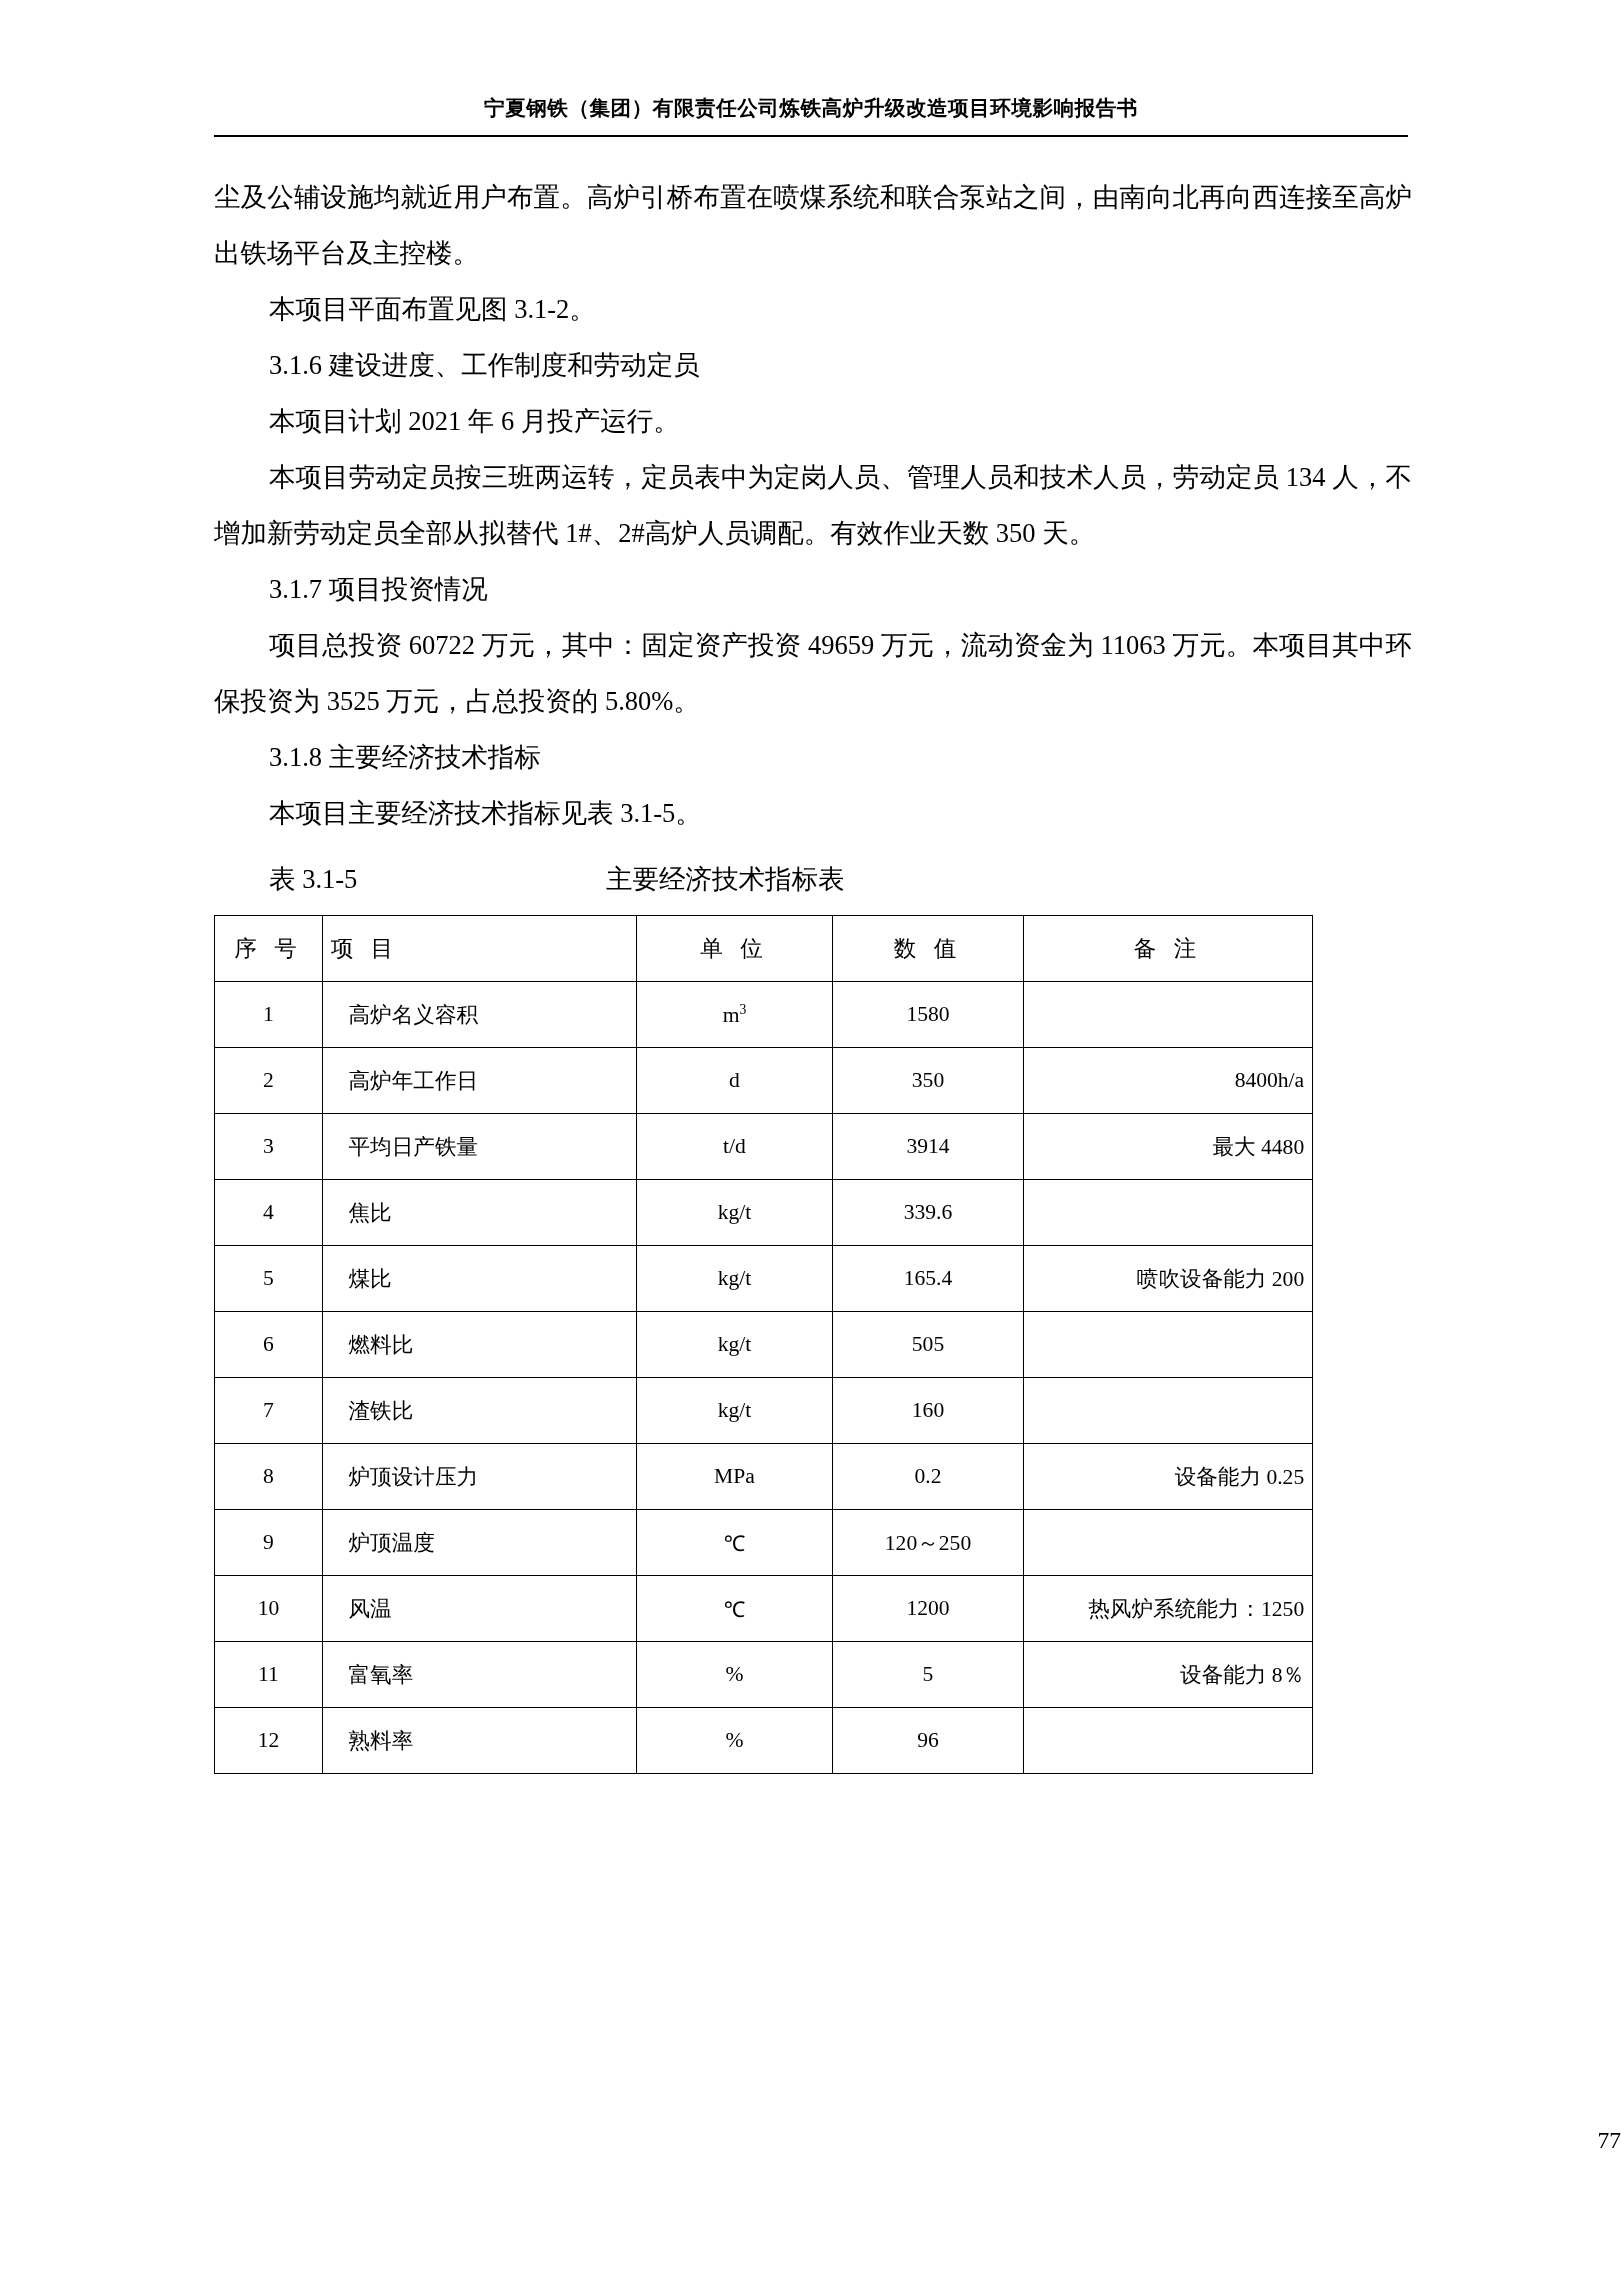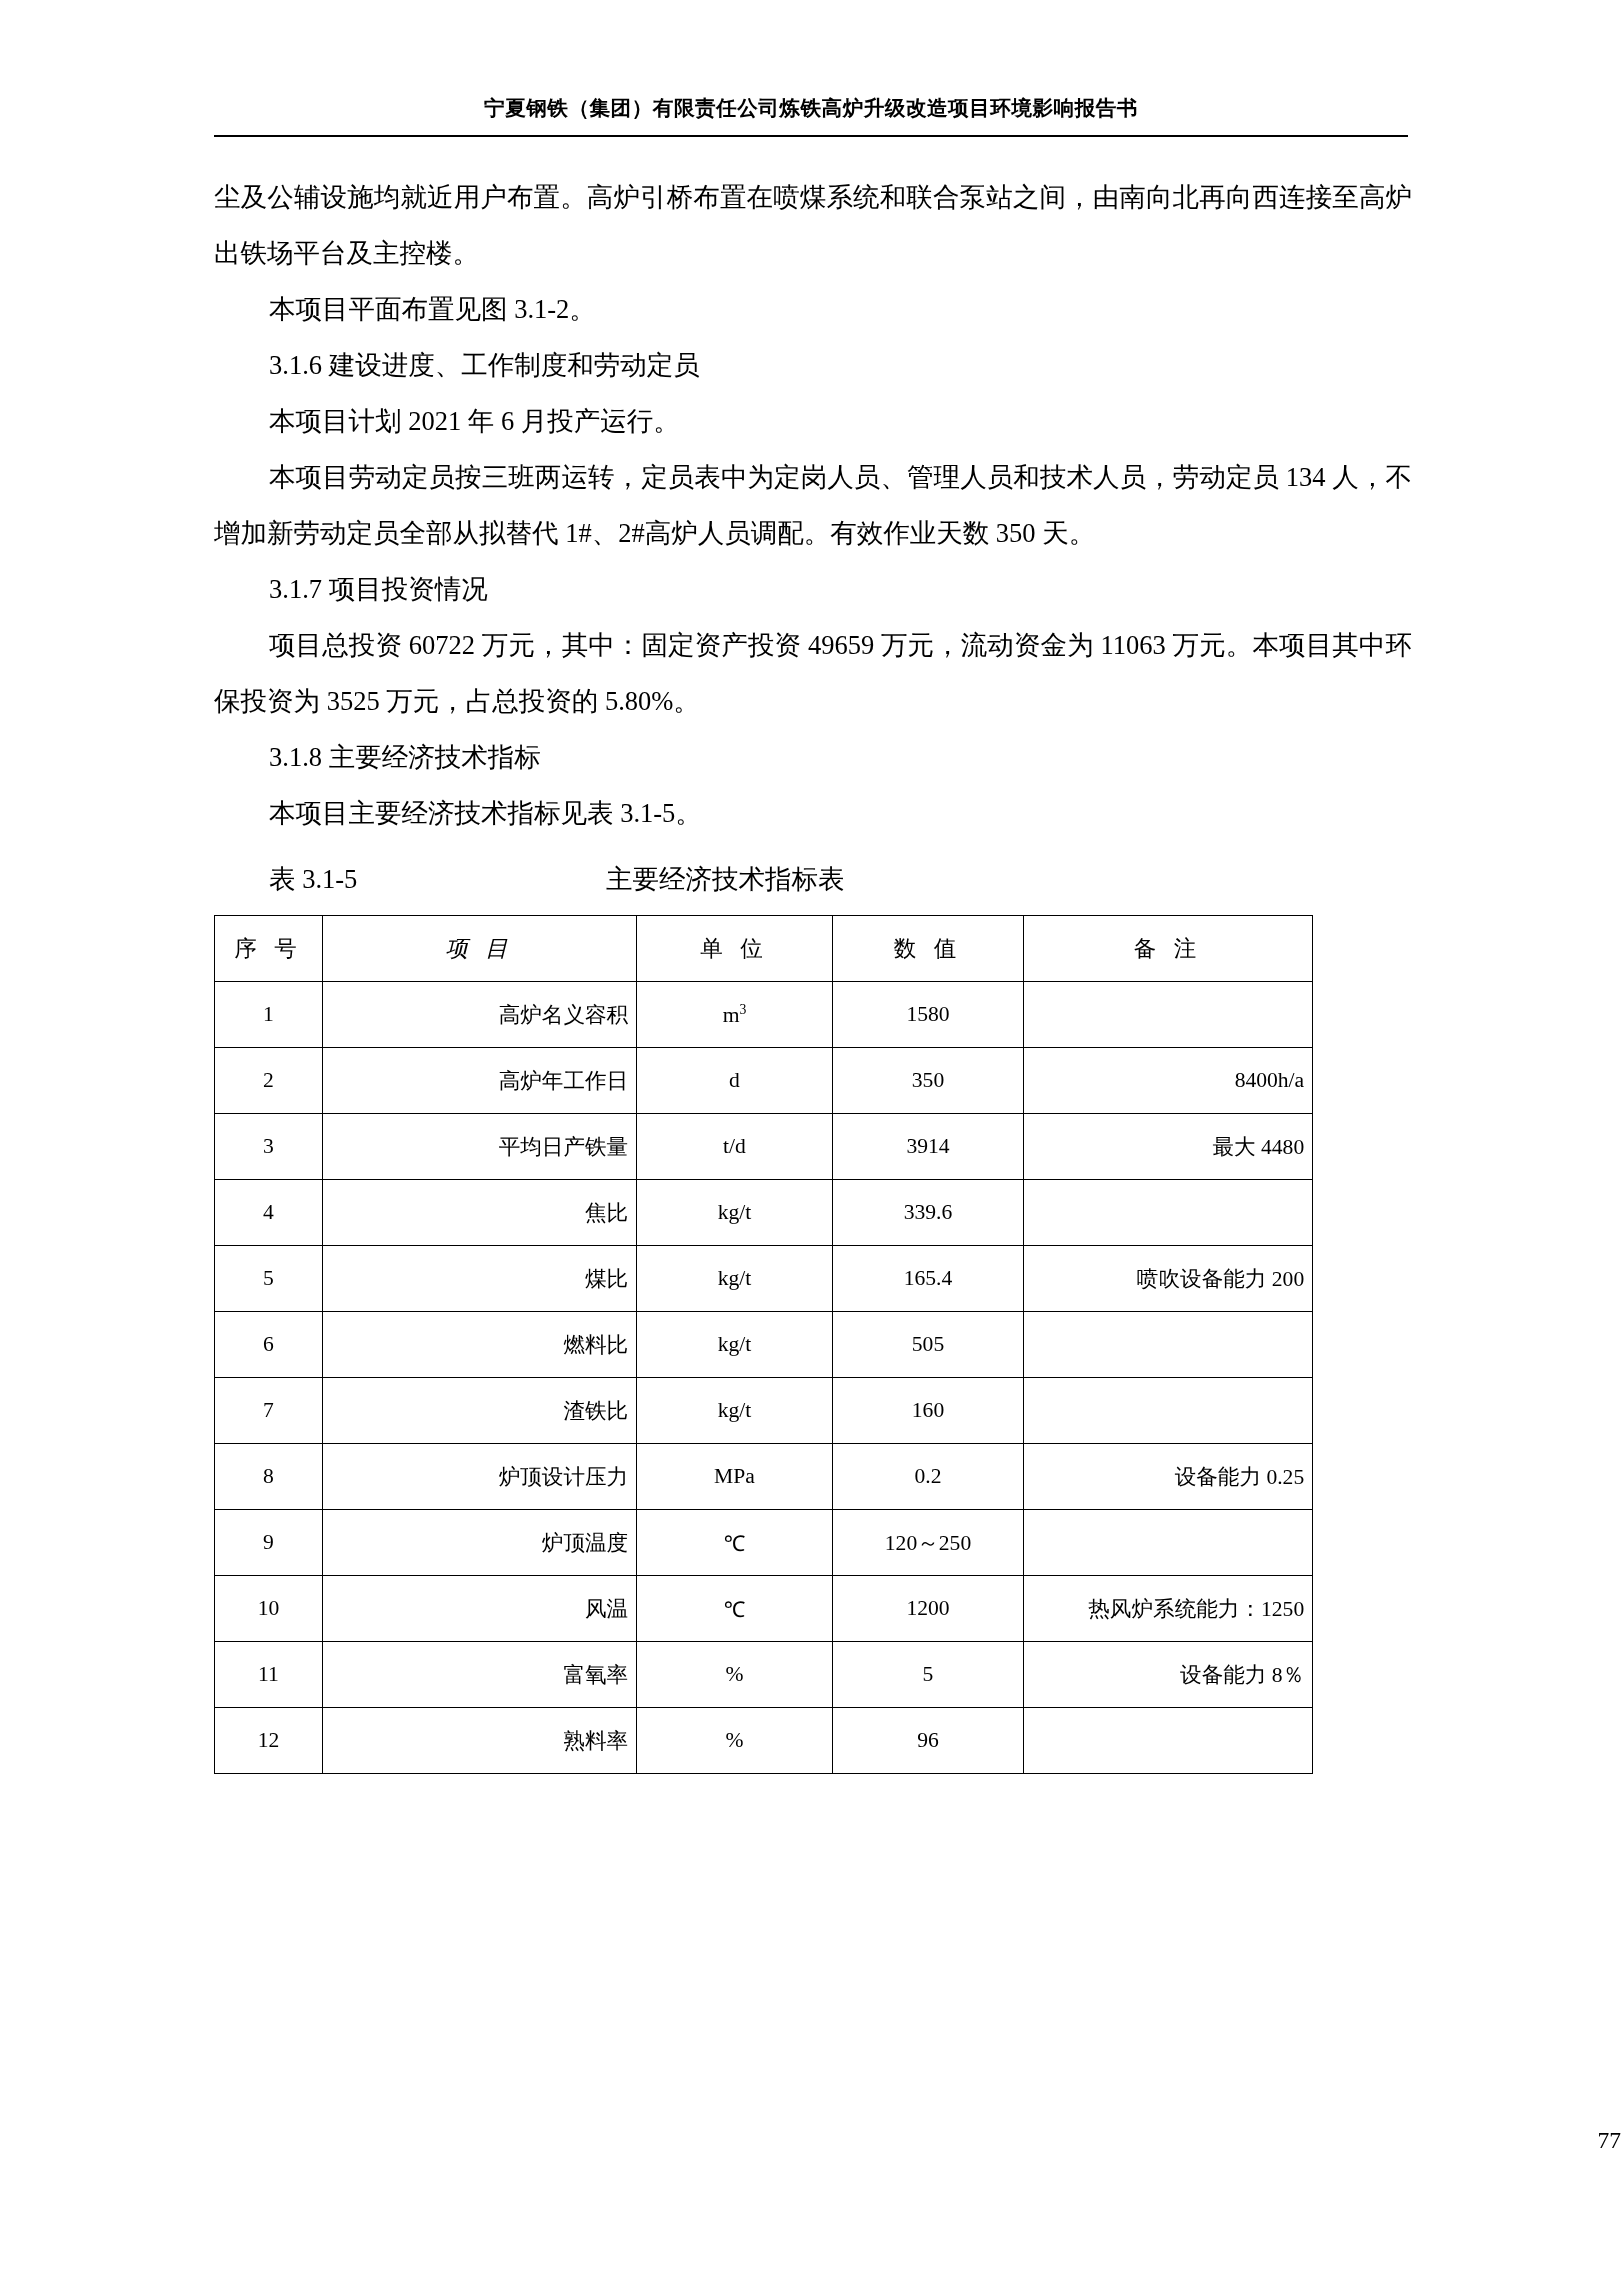--- a/index.html
+++ b/index.html
@@ -92,21 +92,21 @@
     height: 66px;
     padding: 0 7.8px;
     box-sizing: border-box;
   }
   table.spec th {
     font-size: 22.5px;
     letter-spacing: 5.9px;
     text-align: center;
   }
   .col-no { width: 108px; text-align: center; }
-  .col-item { width: 314px; text-align: right; padding-left: 25.5px !important; }
+  .col-item { width: 314px; text-align: left; padding-left: 25.5px !important; }
   .col-unit { width: 196px; text-align: center; }
   .col-val { width: 191px; text-align: center; }
   .col-note { width: 289px; text-align: right; padding-left: 13.7px !important; }
   sup { font-size: 13.7px; vertical-align: super; }
   .pagenum {
     position: absolute;
     top: 2127px;
     left: 0;
     width: 1621px;
     text-align: right;
@@ -135,21 +135,21 @@
 
     <div class="table-caption">
       <span class="cap-label">表 3.1-5</span>
       <span class="cap-title">主要经济技术指标表</span>
     </div>
 
     <table class="spec">
       <thead>
         <tr>
           <th class="col-no">序 号</th>
-          <th class="col-item" style="text-align:center; padding-left:7.8px !important;font-style:italic;">项        目</th>
+          <th class="col-item" style="text-align:left; padding-left:7.8px !important;">项        目</th>
           <th class="col-unit">单  位</th>
           <th class="col-val">数  值</th>
           <th class="col-note" style="text-align:center; padding-left:7.8px !important;">备  注</th>
         </tr>
       </thead>
       <tbody>
           <tr>
             <td class="col-no">1</td>
             <td class="col-item">高炉名义容积</td>
             <td class="col-unit">m<sup>3</sup></td>

